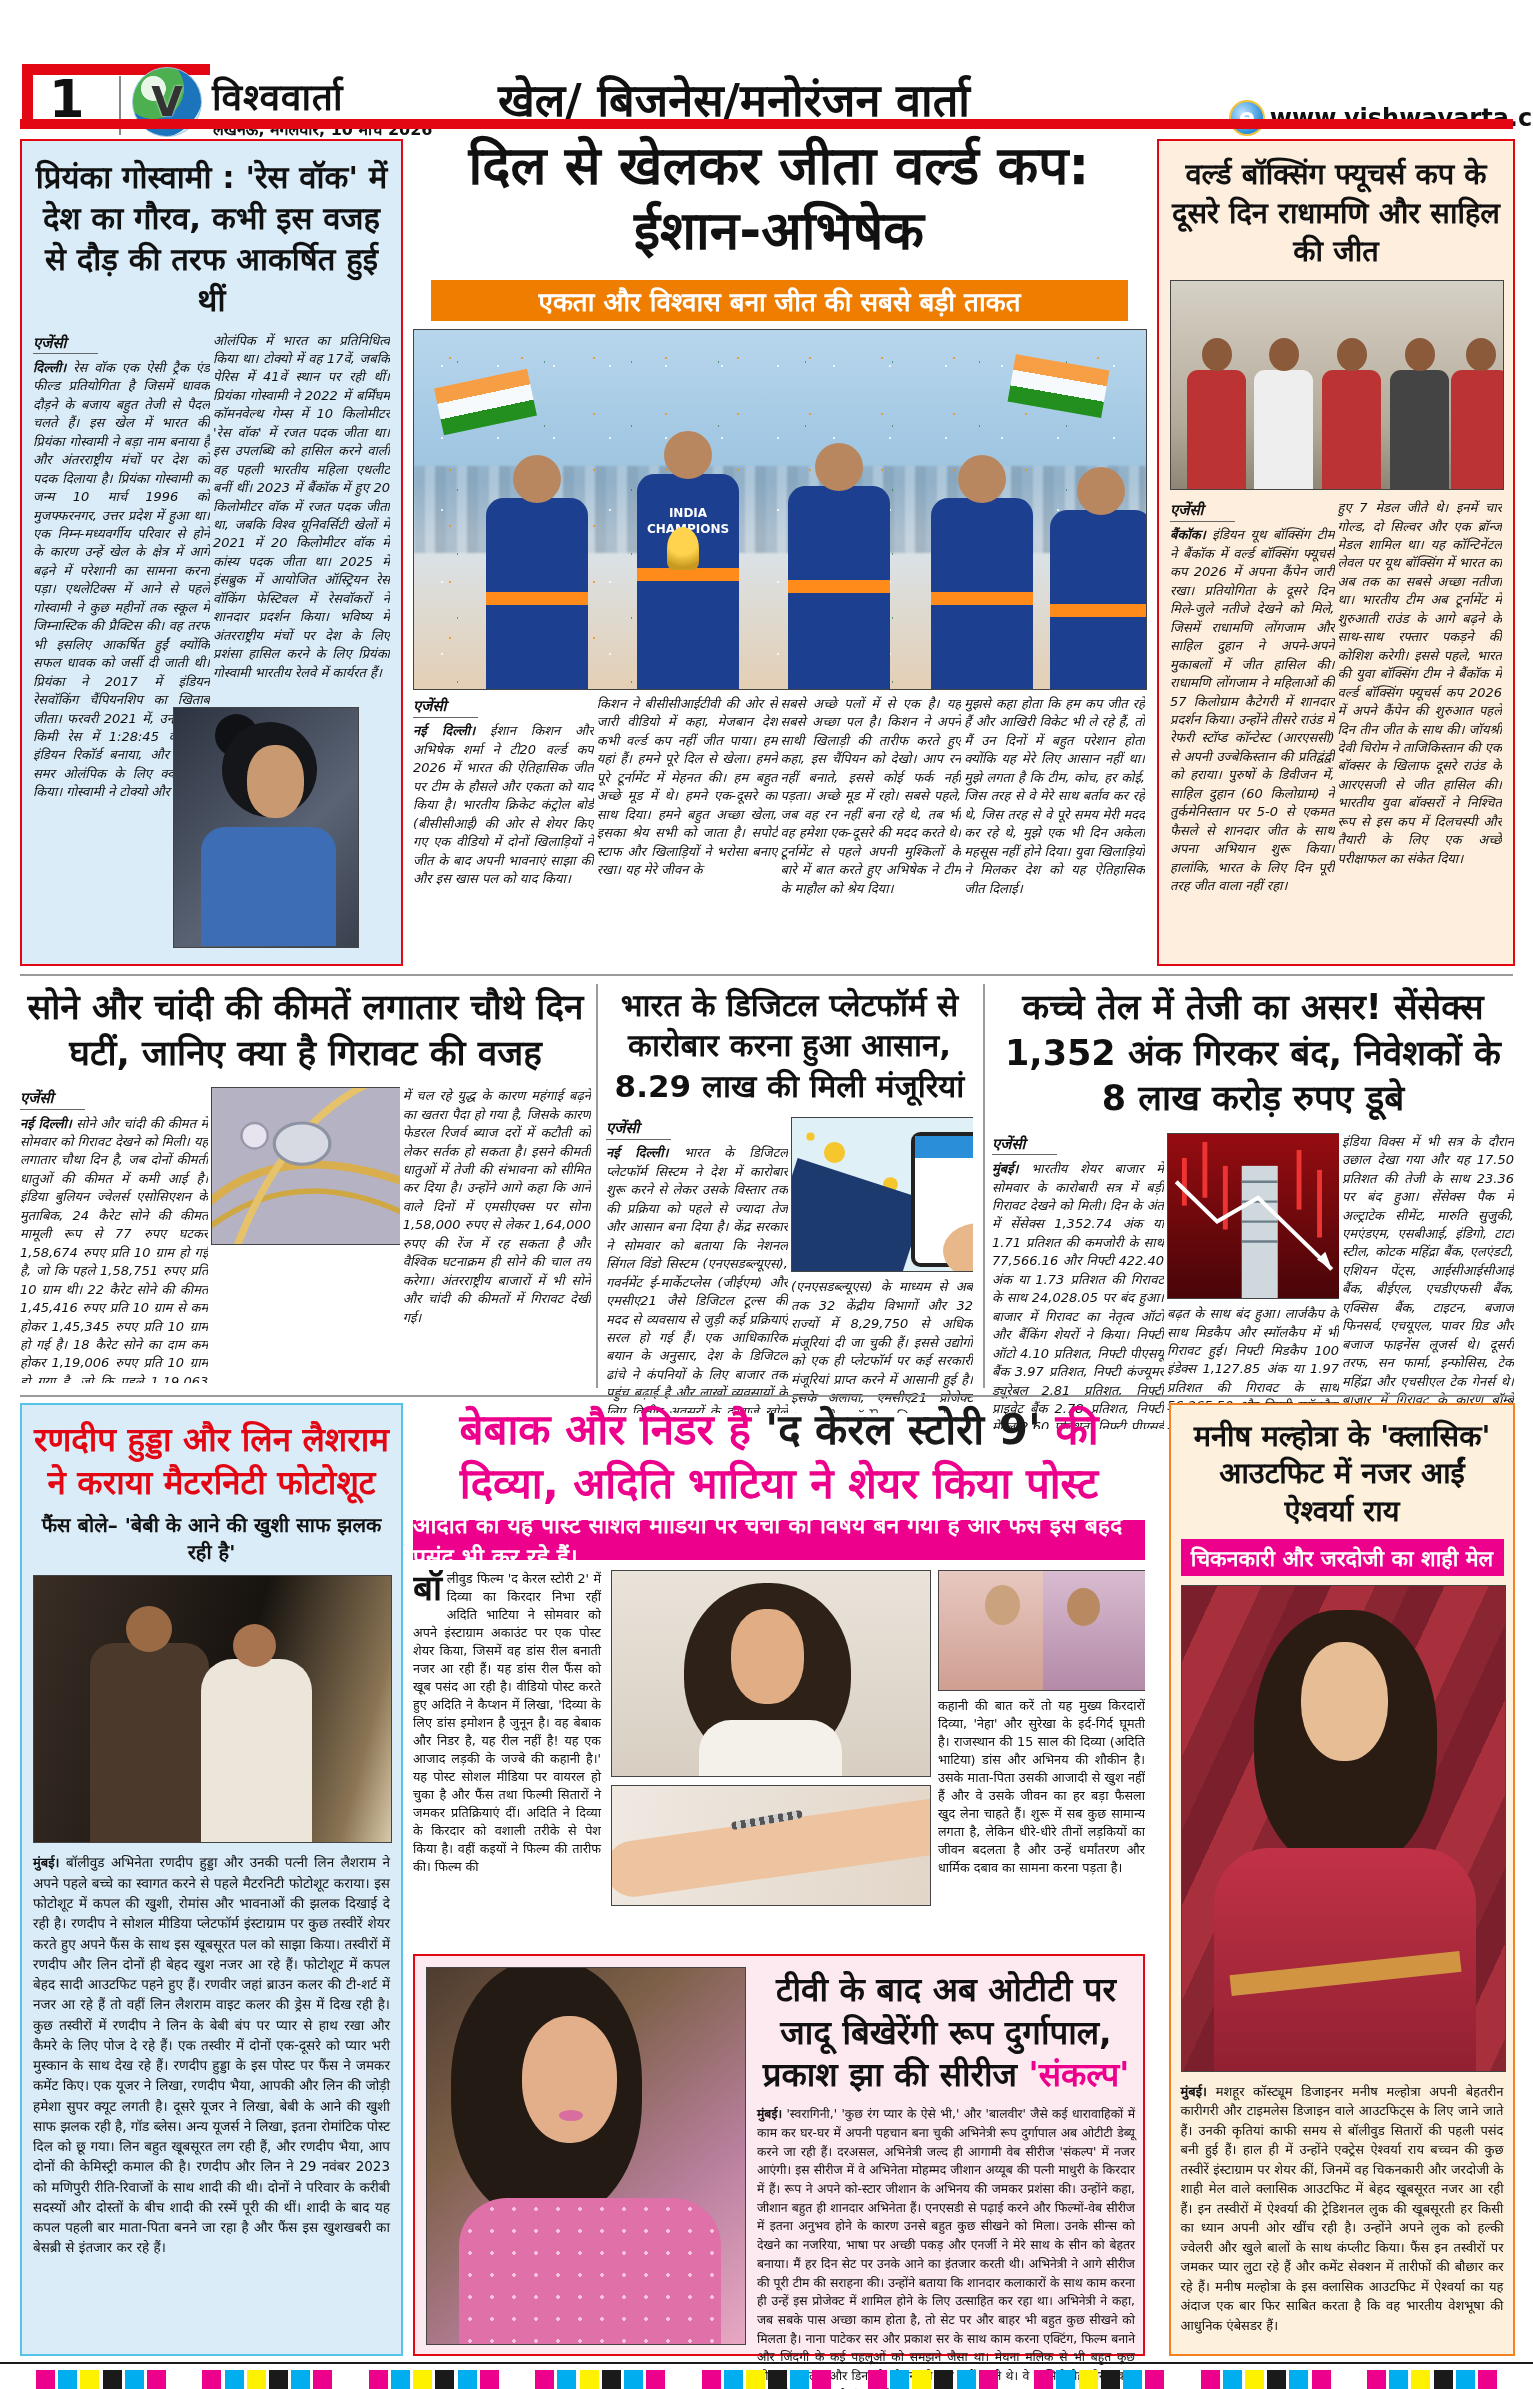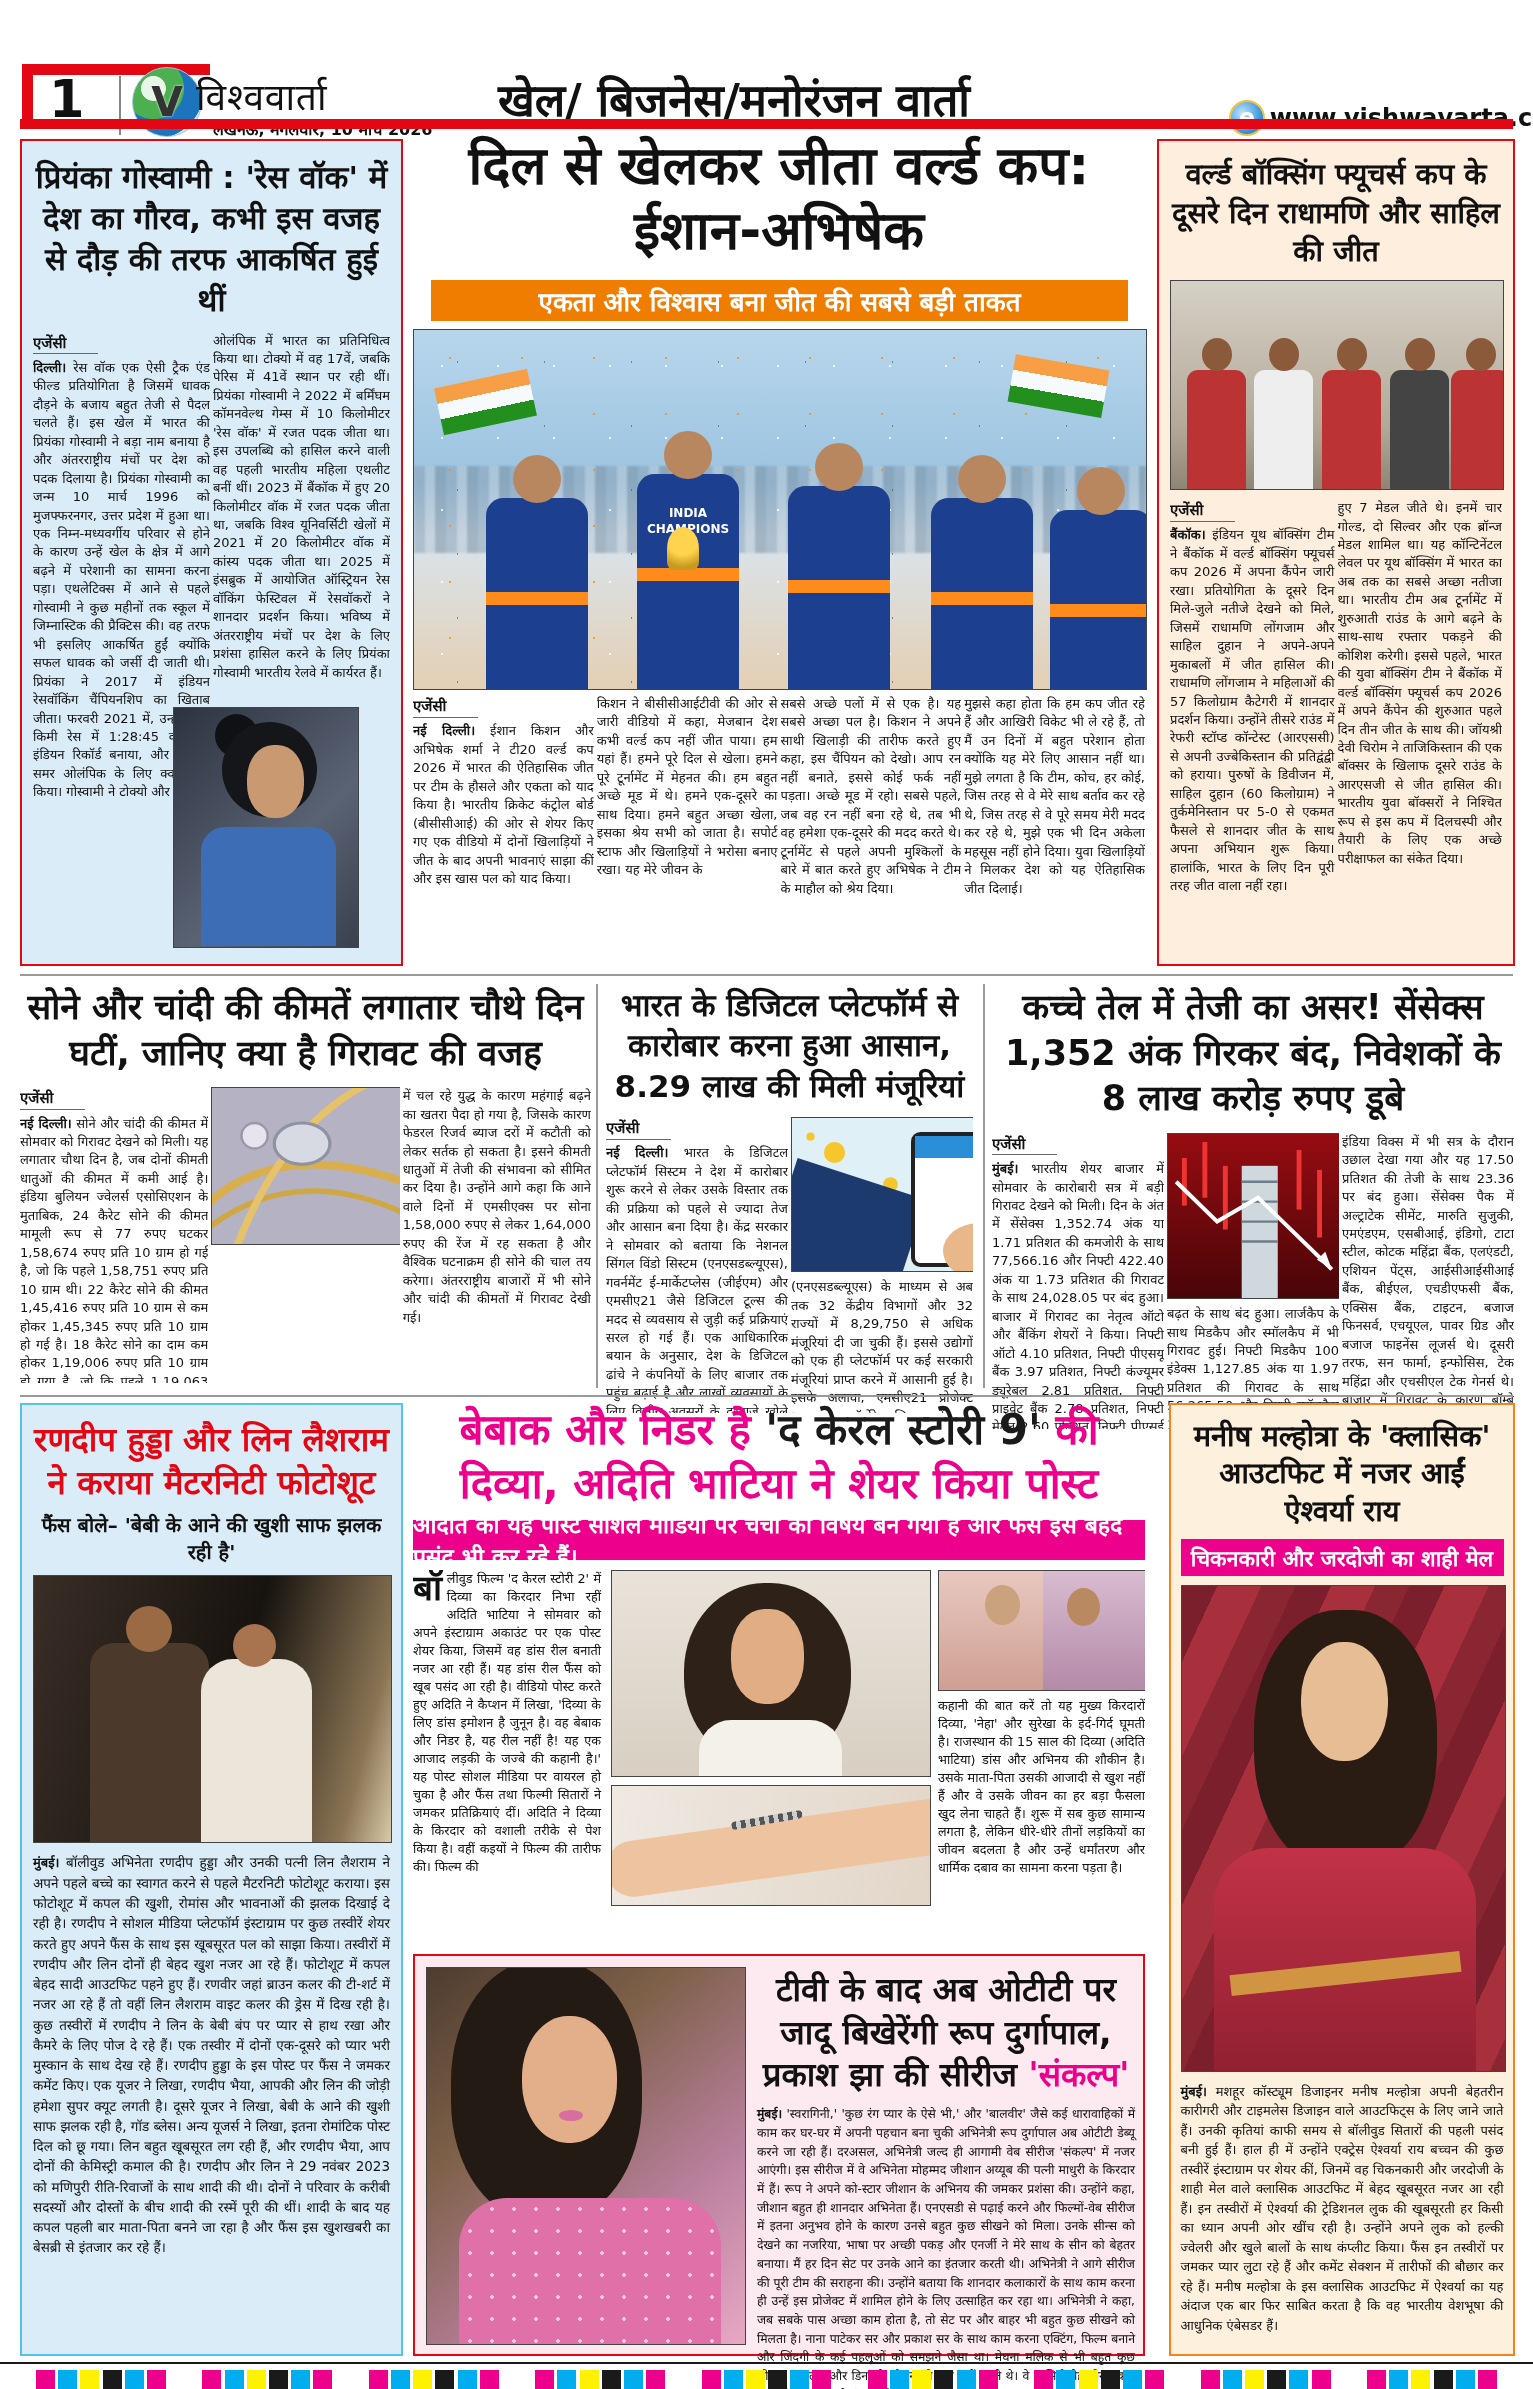--- a/index.html
+++ b/index.html
@@ -7,36 +7,36 @@
         font-family:"DejaVu Sans",sans-serif;overflow:hidden;color:#111;}
   
   .corner-h{position:absolute;left:22px;top:64px;width:188px;height:11px;background:#e30613;}
   .corner-v{position:absolute;left:22px;top:64px;width:11px;height:64px;background:#e30613;}
   .page-num{position:absolute;left:49px;top:70px;font-size:51px;font-weight:800;}
   .hdr-div{position:absolute;left:119px;top:76px;width:2.4px;height:59px;background:#888;}
   .logo{position:absolute;left:132px;top:67px;width:68px;height:68px;border-radius:50%;
         background:radial-gradient(circle at 30% 30%,#e8f6e8 0 18%,#4caf50 19% 45%,#1c75bc 46% 75%,#cfe8f7 76%);
         display:flex;align-items:center;justify-content:center;border:1.6px solid #9ec7e0;}
   .logo span{font-size:41px;font-weight:800;color:#333;text-shadow:0 0 2.4px #fff;}
-  .masthead{position:absolute;left:196px;top:70px;font-size:37px;font-weight:400;letter-spacing:0.8px;}
+  .masthead{position:absolute;left:212px;top:70px;font-size:37px;font-weight:700;letter-spacing:0.8px;}
   .hdr-date{position:absolute;left:213px;top:118px;font-size:16px;font-weight:600;}
   .section-title{position:absolute;left:413px;top:68px;width:557px;text-align:right;
                  font-size:45px;font-weight:800;text-decoration:underline;}
   .site{position:absolute;left:1229px;top:100px;display:flex;align-items:center;gap:4.8px;}
   .e-icon{width:32px;height:32px;border-radius:50%;background:radial-gradient(circle at 35% 35%,#bfe3ff,#2a8fd8 70%);
           color:#fff;font-weight:800;font-size:24px;display:flex;align-items:center;justify-content:center;
           border:2.4px solid #f4c33d;}
   .site-text{font-size:24px;font-weight:800;}
   .red-rule{position:absolute;left:20px;top:119px;width:1493px;height:9.5px;background:#e30613;}
   
   .byline{font-weight:800;font-size:15px;border-bottom:1.6px solid #666;display:inline-block;
           padding:0 32px 1.6px 0;margin-bottom:4.8px;}
   .btxt{margin:0;font-size:13px;line-height:1.42;text-align:justify;}
   .btxt b{font-size:13px;}
-  .cols{display:flex;gap:3px;}
+  .cols{display:flex;gap:3px;font-style:italic;}
   .cols>div{flex:1;overflow:hidden;}
   .photo{position:relative;overflow:hidden;border:0.8px solid #444;background:#999;}
   .hairline-h{position:absolute;background:#9a9a9a;height:1.6px;}
   .hairline-v{position:absolute;background:#9a9a9a;width:1.6px;}
   
   .box-priyanka{position:absolute;left:20px;top:139px;width:383px;height:827px;background:#d9ecf8;
                 border:2.4px solid #e30613;box-sizing:border-box;padding:12.7px 11px;}
   .box-priyanka h2{margin:3.2px 0 11px;font-size:31px;line-height:1.32;text-align:center;font-weight:800;}
   .py-photo{position:absolute;left:151px;top:566px;width:184px;height:239px;}
   .py-bg{position:absolute;inset:0;background:linear-gradient(135deg,#2c3340,#5a6374 60%,#39404e);}

